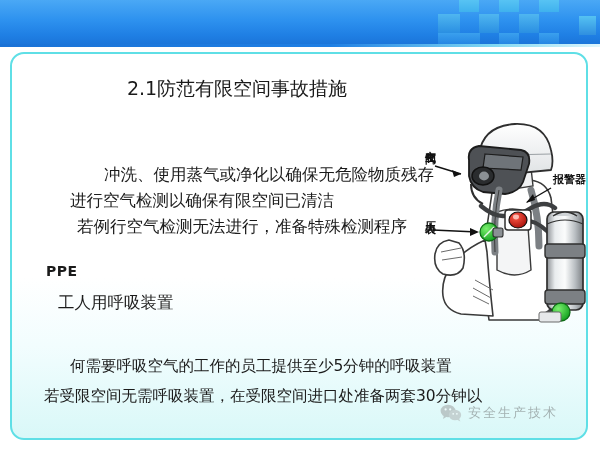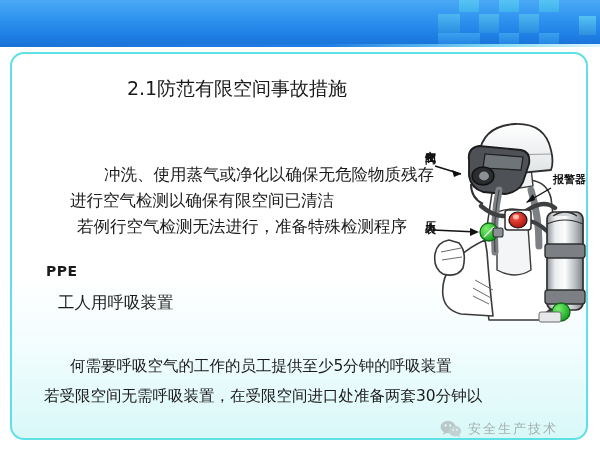--- a/index.html
+++ b/index.html
@@ -194,21 +194,21 @@
         <polygon points="52,112 43,108 43,116" fill="#111"></polygon>
         <path d="M124 68 L100 82" stroke="#111" stroke-width="1.4" fill="none"></path>
         <polygon points="99,83 108,80 106,74" fill="#111"></polygon>
       </svg>
 
       <div class="ill-lbl vert" style="left:-4px;top:22px;">空气阀</div>
       <div class="ill-lbl vert" style="left:-4px;top:92px;">压力表</div>
       <div class="ill-lbl" style="left:126px;top:54px;">报警器</div>
     </div>
 
-    <div class="watermark" style="left:428px;top:350px;margin-top:16px;">
+    <div class="watermark" style="left:428px;top:350px;">
       <svg width="22" height="18" viewBox="0 0 22 18">
         <ellipse cx="8" cy="7" rx="7.4" ry="6.2" fill="#8f8f8f"></ellipse>
         <polygon points="4,11 3,15 7,12.6" fill="#8f8f8f"></polygon>
         <circle cx="5.6" cy="5.4" r="1.1" fill="#fff"></circle>
         <circle cx="10.2" cy="5.4" r="1.1" fill="#fff"></circle>
         <ellipse cx="15" cy="11" rx="6.2" ry="5.2" fill="#a5a5a5"></ellipse>
         <polygon points="19,14.4 20.4,17.6 16.6,15.6" fill="#a5a5a5"></polygon>
         <circle cx="13.2" cy="9.8" r="0.9" fill="#fff"></circle>
         <circle cx="16.9" cy="9.8" r="0.9" fill="#fff"></circle>
       </svg>

